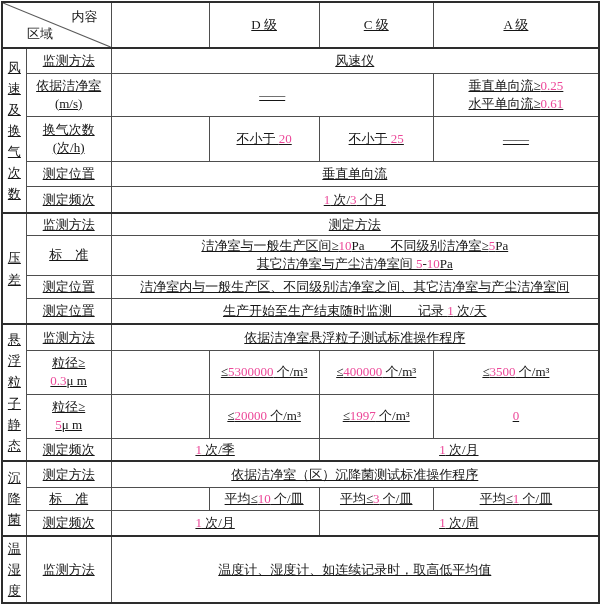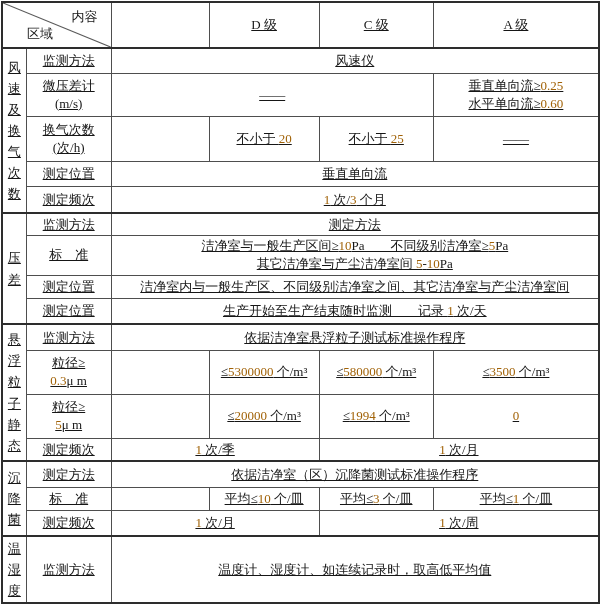--- a/index.html
+++ b/index.html
@@ -24,21 +24,21 @@
     padding:1px 3px;
     overflow:hidden;
     box-sizing:border-box;
   }
   
   tr.gt td{border-top:2px solid #2d2d2d;}
   
   td.vert{white-space:pre-line;letter-spacing:0;line-height:1.62;padding:0 1px;}
   td.lab{padding:1px 2px;}
   .two-line div{line-height:1.35;}
-  .num{color:#a16207;}
+  .num{color:#ec4899;}
   
   td.diag{position:relative;padding:0;}
   td.diag svg{position:absolute;left:0;top:0;width:100%;height:100%;display:block;}
   .diag-top{position:absolute;top:5px;right:13px;}
   .diag-bottom{position:absolute;bottom:5px;left:24px;}
   tr.hdr td{font-size:13px;}
 </style>
 </head>
 <body>
 
@@ -74,27 +74,27 @@
 及
 换
 气
 次
 数</td>
     <td class="lab">监测方法</td>
     <td colspan="4">风速仪</td>
   </tr>
   <tr style="height:43px">
     <td class="lab two-line">
-      <div>微压差计</div>
+      <div>依据洁净室</div>
       <div>(m/s)</div>
     </td>
     <td colspan="3">——</td>
     <td class="two-line">
       <div>垂直单向流≥<span class="num">0.25</span></div>
-      <div>水平单向流≥<span class="num">0.60</span></div>
+      <div>水平单向流≥<span class="num">0.61</span></div>
     </td>
   </tr>
   <tr style="height:45px">
     <td class="lab two-line">
       <div>换气次数</div>
       <div>(次/h)</div>
     </td>
     <td></td>
     <td>不小于 <span class="num">20</span></td>
     <td>不小于 <span class="num">25</span></td>
@@ -141,31 +141,31 @@
     <td class="lab">监测方法</td>
     <td colspan="4">依据洁净室悬浮粒子测试标准操作程序</td>
   </tr>
   <tr style="height:44px">
     <td class="lab two-line">
       <div>粒径≥</div>
       <div><span class="num">0.3</span>μ m</div>
     </td>
     <td></td>
     <td>≤<span class="num">5300000</span> 个/m³</td>
-    <td>≤<span class="num">580000</span> 个/m³</td>
+    <td>≤<span class="num">400000</span> 个/m³</td>
     <td>≤<span class="num">3500</span> 个/m³</td>
   </tr>
   <tr style="height:44px">
     <td class="lab two-line">
       <div>粒径≥</div>
       <div><span class="num">5</span>μ m</div>
     </td>
     <td></td>
     <td>≤<span class="num">20000</span> 个/m³</td>
-    <td>≤<span class="num">1994</span> 个/m³</td>
+    <td>≤<span class="num">1997</span> 个/m³</td>
     <td><span class="num">0</span></td>
   </tr>
   <tr style="height:23px">
     <td class="lab">测定频次</td>
     <td colspan="2"><span class="num">1</span> 次/季</td>
     <td colspan="2"><span class="num">1</span> 次/月</td>
   </tr>
 
   <tr class="gt" style="height:26px">
     <td rowspan="3" class="vert">沉

